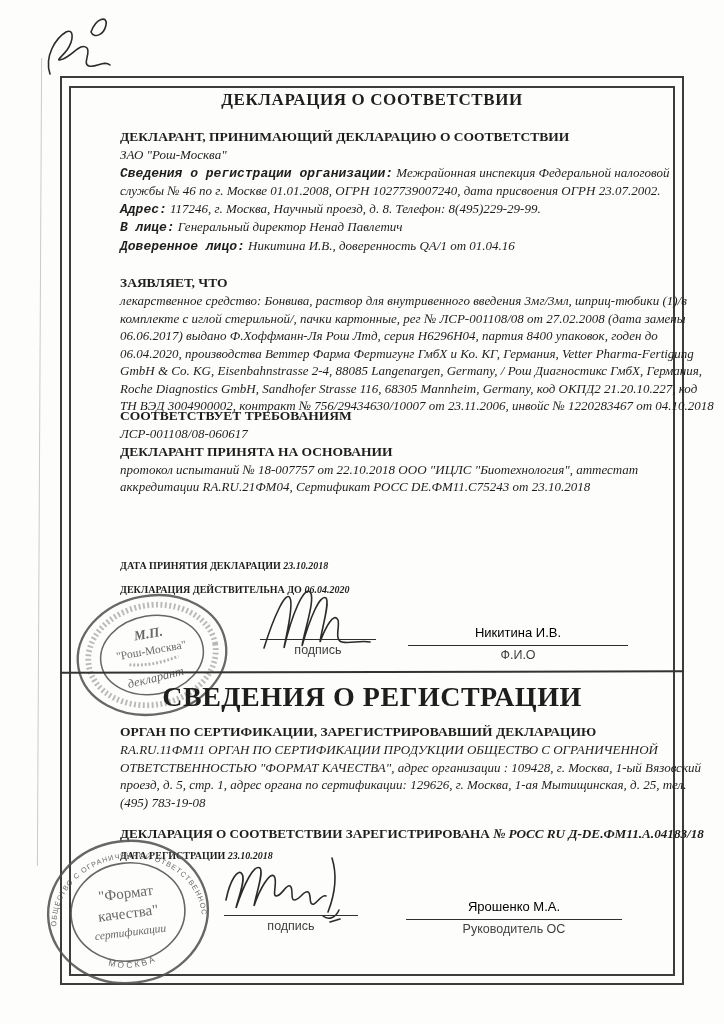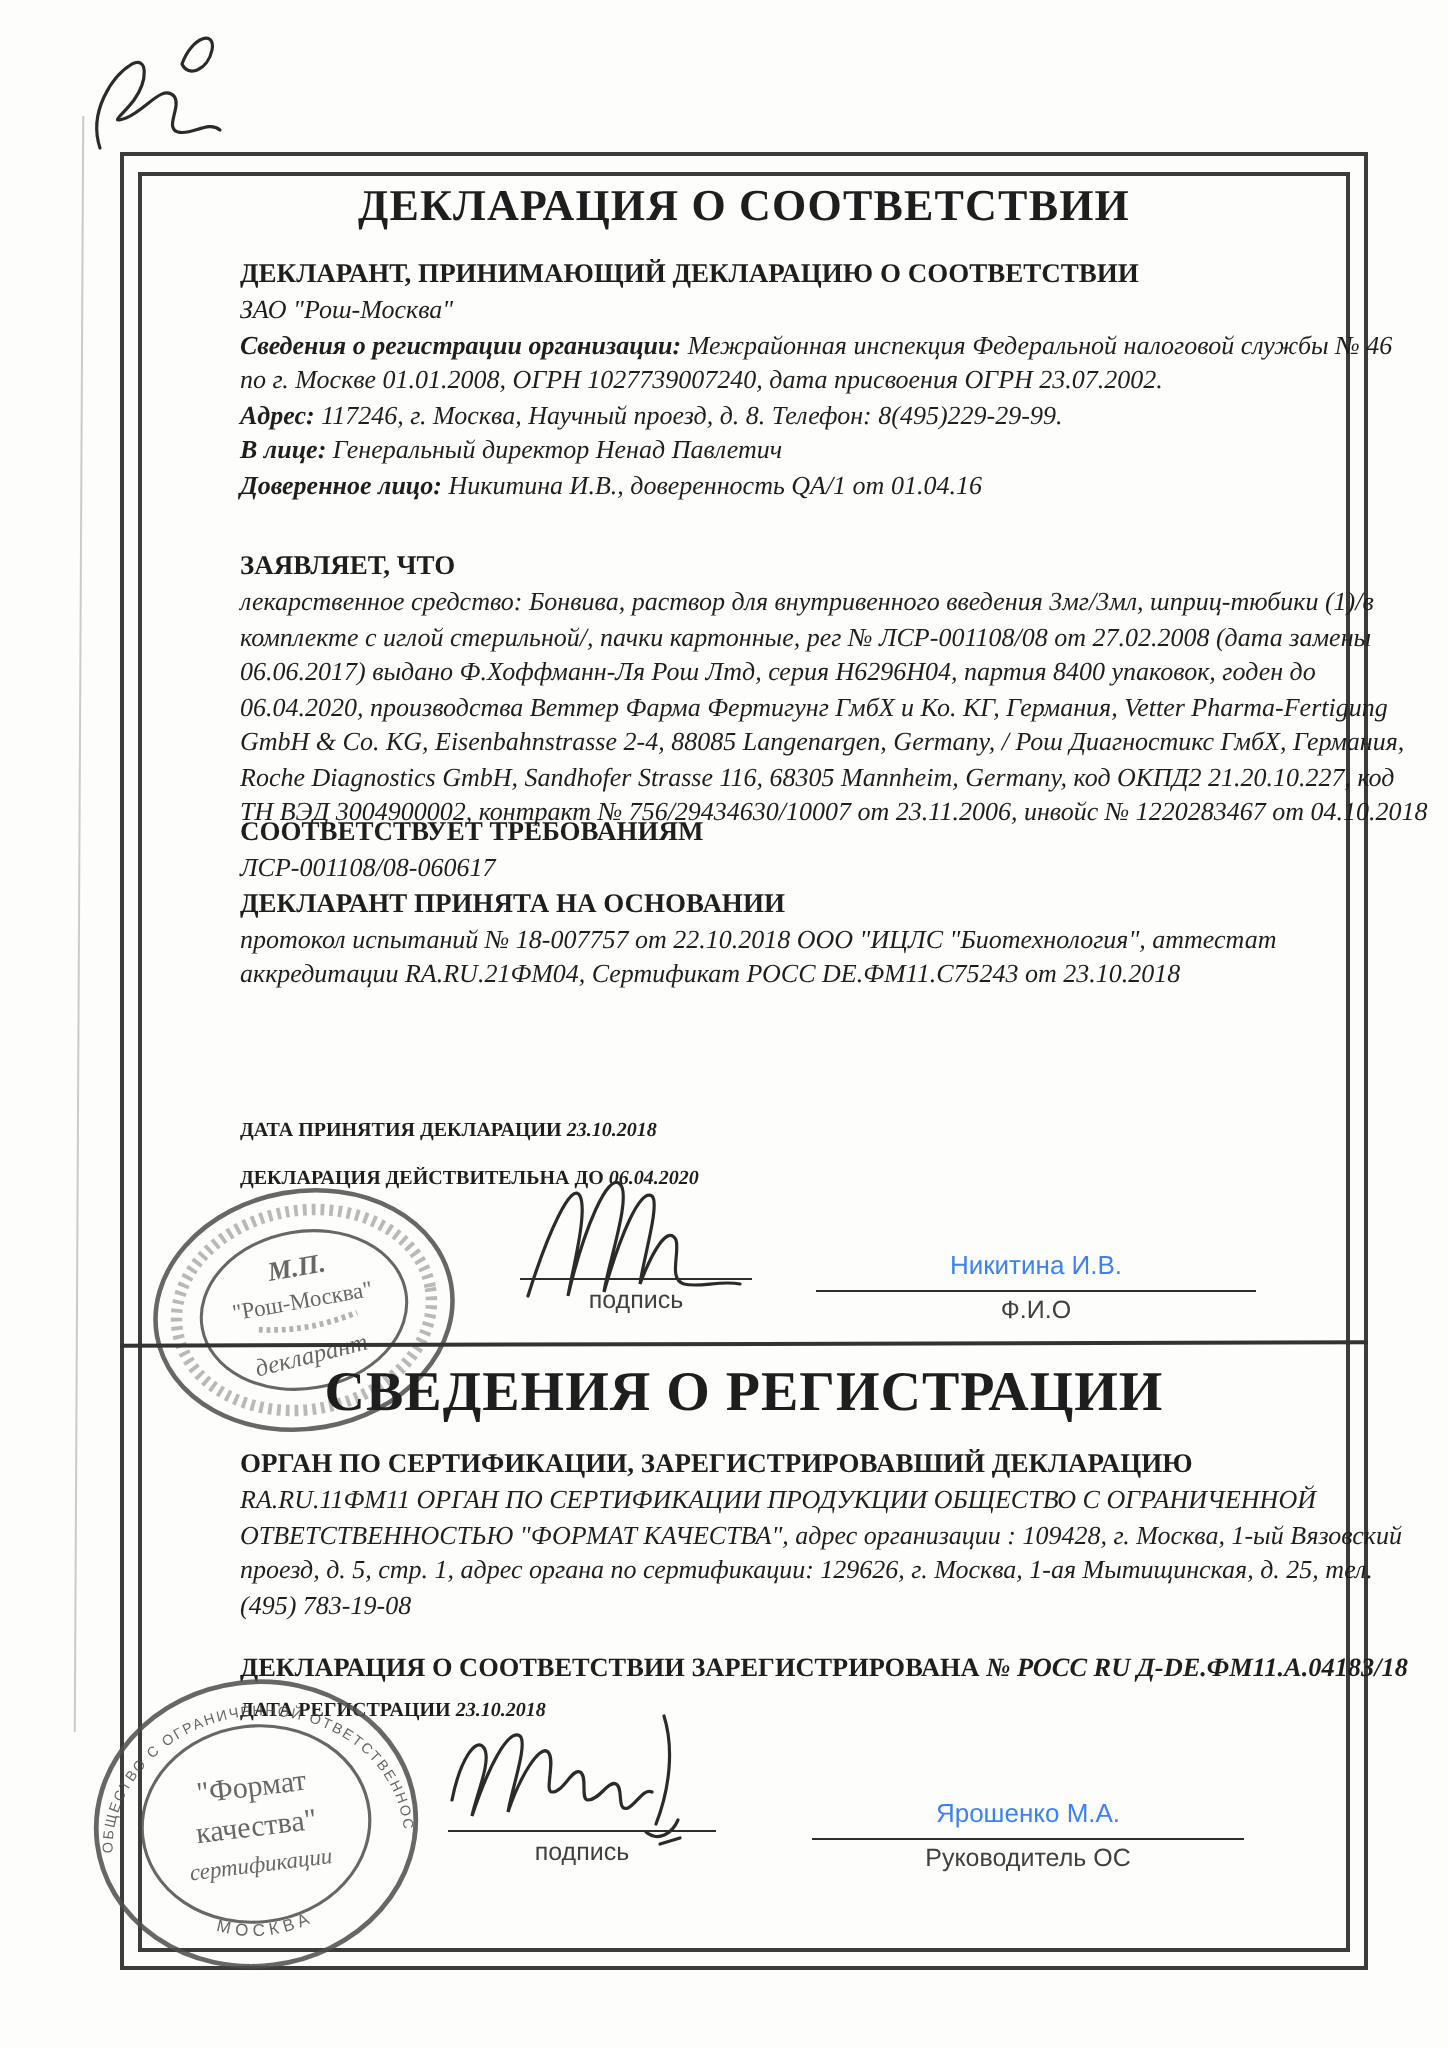--- a/index.html
+++ b/index.html
@@ -7,33 +7,33 @@
         font-family:"Liberation Serif",serif;color:#1e1e1e;}
   .artifact-vline{position:absolute;left:39px;top:58px;width:1px;height:808px;
         background:rgba(110,110,110,.35);transform:rotate(.3deg);}
   .hand-mark{position:absolute;left:36px;top:8px;}
   .frame{position:absolute;left:60px;top:76px;width:620px;height:905px;
         border:2px solid #3c3c3c;}
   .frame-inner{position:absolute;left:7px;top:8px;right:7px;bottom:7px;
         border:2px solid #3c3c3c;pointer-events:none;}
   .abs{position:absolute;}
   .doc-title{left:0;top:12px;width:100%;text-align:center;font-weight:700;
-        font-size:22px;letter-spacing:.6px;}
+        font-size:17px;letter-spacing:.6px;}
   .sec{left:18px;width:590px;margin-left:40px;}
   .h{font-weight:700;font-size:13.5px;line-height:18px;}
   .it{font-style:italic;font-size:13px;line-height:17.5px;}
-  .bi{font-weight:700;}
+  .bi{font-weight:700;font-family:Liberation Mono, monospace;}
   .dates-line{font-size:10px;line-height:24px;font-weight:700;}
   .dates-line .dt{font-style:italic;}
   .sep{left:-2px;top:593px;width:624px;height:2px;background:#333;transform:rotate(-.15deg);}
   .reg-title{left:0;top:603px;width:100%;text-align:center;font-weight:700;
         font-size:28px;letter-spacing:.5px;}
   .sigline{border-top:1.6px solid #2e2e2e;height:0;}
   .siglabel{font-family:"Liberation Sans",sans-serif;font-size:12.5px;text-align:center;color:#404040;}
-  .signame{font-family:"Liberation Sans",sans-serif;font-size:13px;text-align:center;color:#3b82f6;}
+  .signame{font-family:"Liberation Sans",sans-serif;font-size:13px;text-align:center;color:#000000;}
   .stamp{opacity:.85;}
   .stamp text{fill:#4d4d4d;}
   .scribble path{stroke:#2b2b2b;stroke-width:1.6;fill:none;stroke-linecap:round;}
   .regnum{font-style:italic;}
 </style>
 </head>
 <body>
 
 <div class="page">
 

